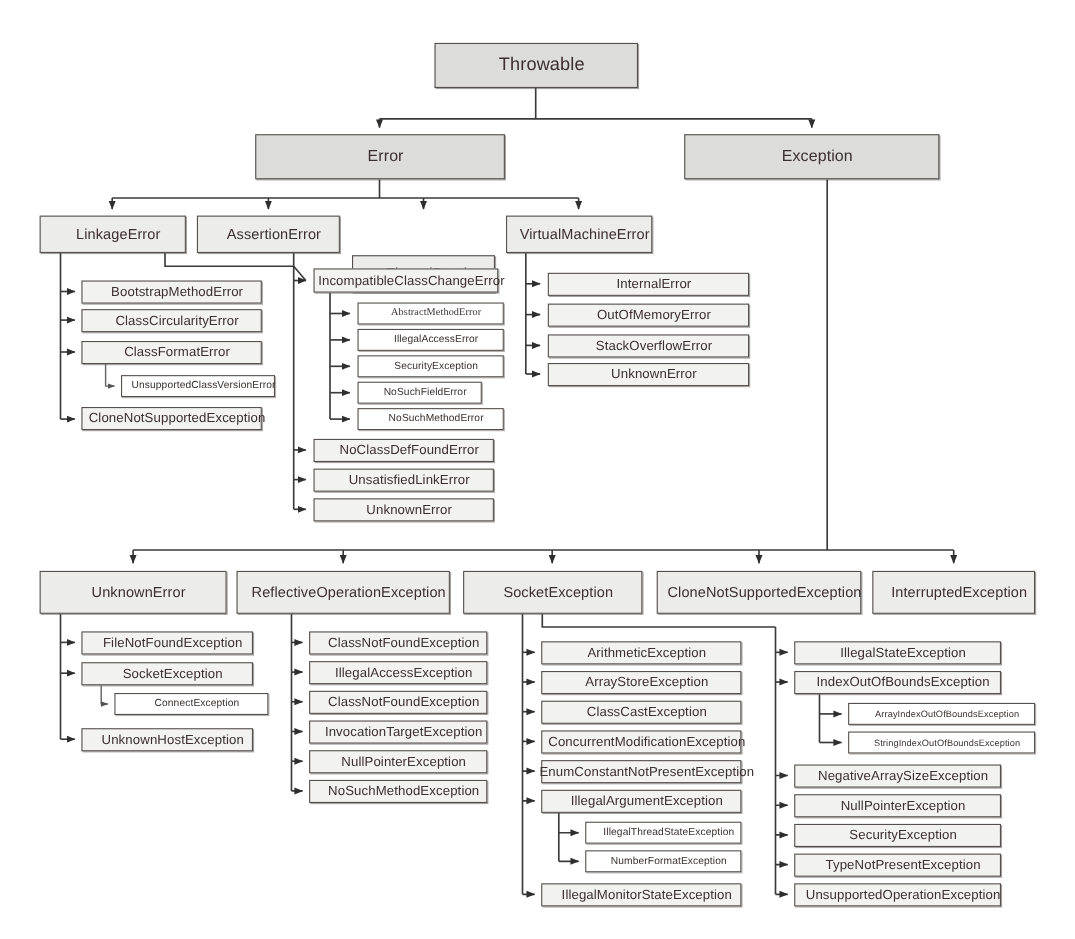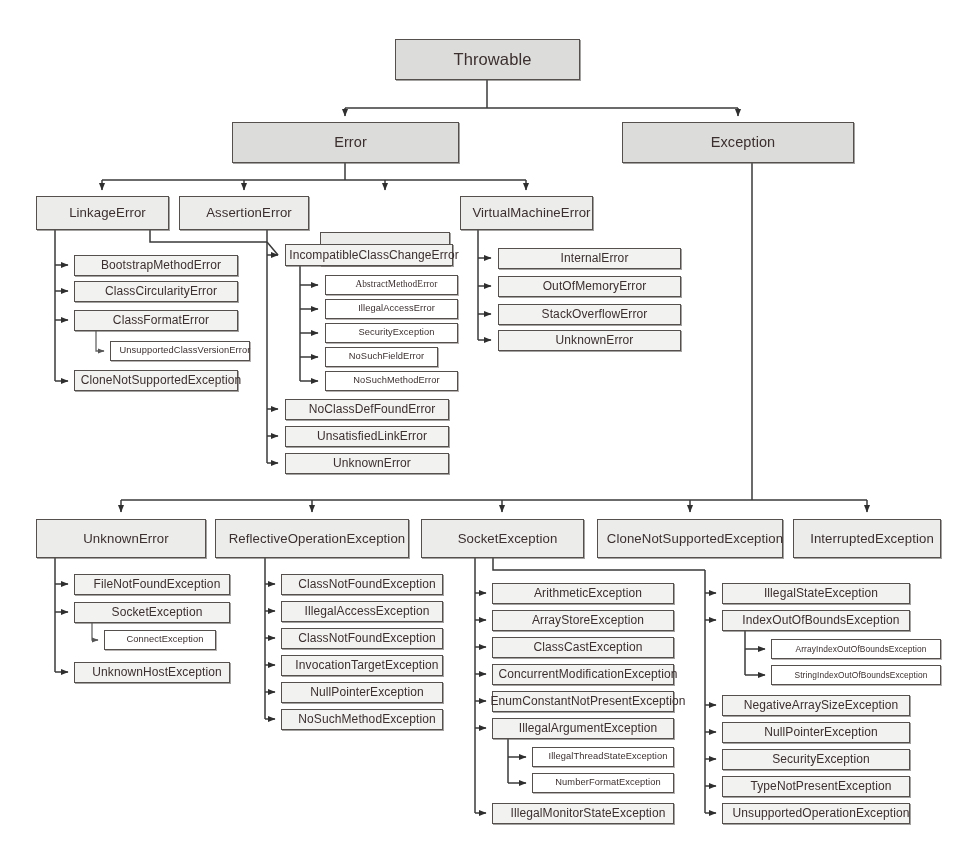--- a/index.html
+++ b/index.html
@@ -207,21 +207,21 @@
       <div class="node lvl-3" style="left: 498px; top: 276px; width: 183px; height: 21px;">OutOfMemoryError</div>
       <div class="node lvl-3" style="left: 498px; top: 304px; width: 183px; height: 21px;">StackOverflowError</div>
       <div class="node lvl-3" style="left: 498px; top: 330px; width: 183px; height: 21px;">UnknownError</div>
       <div class="node lvl-2" style="left: 36px; top: 519px; width: 170px; height: 39px;">UnknownError</div>
       <div class="node lvl-2" style="left: 215px; top: 519px; width: 194px; height: 39px;">ReflectiveOperationException</div>
       <div class="node lvl-2" style="left: 421px; top: 519px; width: 163px; height: 39px;">SocketException</div>
       <div class="node lvl-2" style="left: 597px; top: 519px; width: 186px; height: 39px;">CloneNotSupportedException</div>
       <div class="node lvl-2" style="left: 793px; top: 519px; width: 148px; height: 39px;">InterruptedException</div>
       <div class="node lvl-3" style="left: 74px; top: 574px; width: 156px; height: 21px;">FileNotFoundException</div>
       <div class="node lvl-3" style="left: 74px; top: 602px; width: 156px; height: 21px;">SocketException</div>
-      <div class="node lvl-4" style="left: 104px; top: 630px; width: 112px; height: 20px; text-align: right;">ConnectException</div>
+      <div class="node lvl-4" style="left: 104px; top: 630px; width: 140px; height: 20px; text-align: right;">ConnectException</div>
       <div class="node lvl-3" style="left: 74px; top: 662px; width: 156px; height: 21px;">UnknownHostException</div>
       <div class="node lvl-3" style="left: 281px; top: 574px; width: 162px; height: 21px;">ClassNotFoundException</div>
       <div class="node lvl-3" style="left: 281px; top: 601px; width: 162px; height: 21px;">IllegalAccessException</div>
       <div class="node lvl-3" style="left: 281px; top: 628px; width: 162px; height: 21px;">ClassNotFoundException</div>
       <div class="node lvl-3" style="left: 281px; top: 655px; width: 162px; height: 21px;">InvocationTargetException</div>
       <div class="node lvl-3" style="left: 281px; top: 682px; width: 162px; height: 21px;">NullPointerException</div>
       <div class="node lvl-3" style="left: 281px; top: 709px; width: 162px; height: 21px;">NoSuchMethodException</div>
       <div class="node lvl-3" style="left: 492px; top: 583px; width: 182px; height: 21px;">ArithmeticException</div>
       <div class="node lvl-3" style="left: 492px; top: 610px; width: 182px; height: 21px;">ArrayStoreException</div>
       <div class="node lvl-3" style="left: 492px; top: 637px; width: 182px; height: 21px;">ClassCastException</div>

